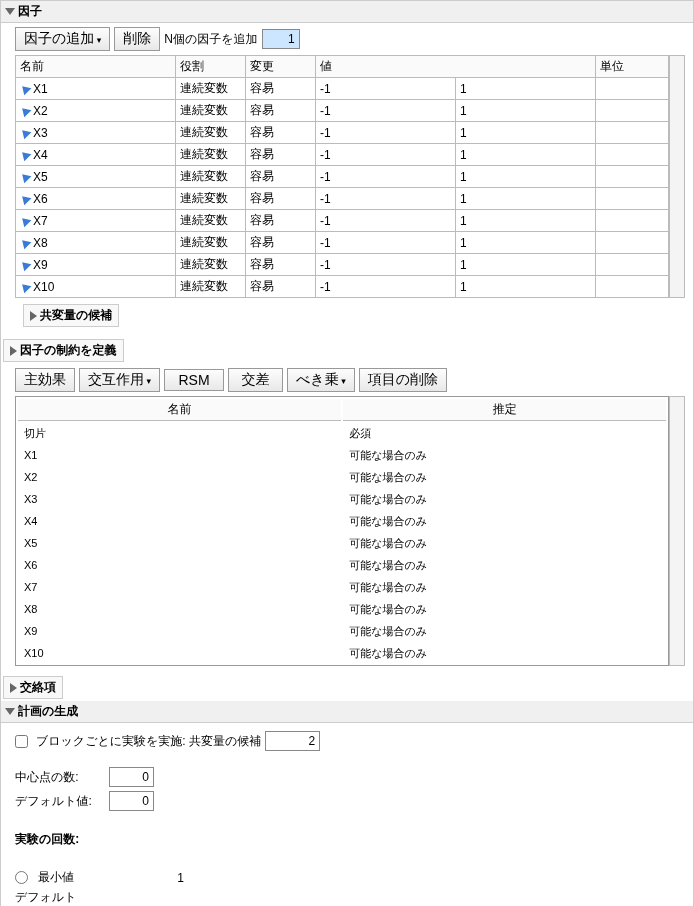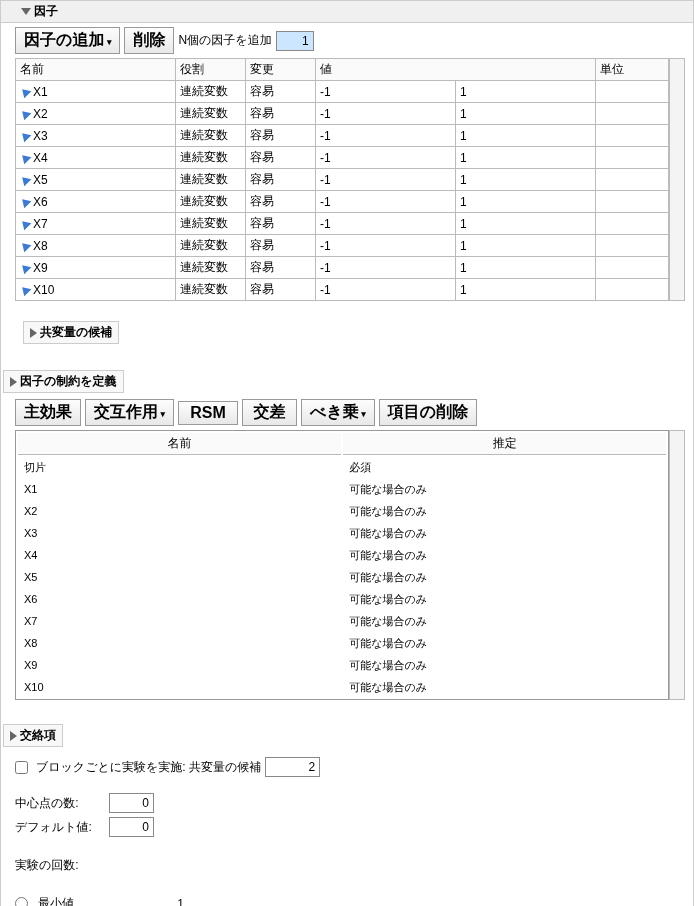--- a/index.html
+++ b/index.html
@@ -11,29 +11,29 @@
   background: #fff;
   width: 694px;
   color: #000;
 }
 .panel { border: 1px solid #ccc; }
 .section-header {
   display: flex;
   align-items: center;
   background: #f0f0f0;
   border-bottom: 1px solid #ccc;
-  padding: 2px 20px;
+  padding: 2px 4px;
   font-weight: bold;
   cursor: pointer;
 }
 .section-header.sub {
   background: #f8f8f8;
   border: 1px solid #ccc;
   display: inline-flex;
-  margin: 16px 0 2px 8px;
+  margin: 2px 0 2px 8px;
   padding: 2px 6px;
   text-align: center;
 }
 .disclosure {
   width: 0;
   height: 0;
   display: inline-block;
   margin-right: 3px;
 }
 .disclosure.open {
@@ -45,24 +45,23 @@
   border-top: 5px solid transparent;
   border-bottom: 5px solid transparent;
   border-left: 7px solid #666;
 }
 .section-body { padding: 4px 8px 8px 14px; }
 .toolbar { display: flex; align-items: center; gap: 4px; margin-bottom: 4px; }
 .btn {
   background: linear-gradient(#fdfdfd, #e8e8e8);
   border: 1px solid #999;
   padding: 2px 8px;
-  font-size: 16px;
+  font-size: 14px;
   cursor: pointer;
   min-height: 20px;
-  font-weight: bold;
 }
 .btn.dd::after { content: " ▾"; font-size: 9px; }
 .num-input {
   border: 1px solid #888;
   padding: 2px 4px;
   width: 38px;
   height: 20px;
   text-align: right;
   font-size: 12px;
 }
@@ -334,37 +333,41 @@
     </div>
   </div>
 
   <div>
     <div class="section-header sub" style="margin-left:2px">
       <span class="disclosure closed"></span>
       <span>交絡項</span>
     </div>
   </div>
 
+  <div class="section-header">
+    <span class="disclosure open"></span>
+    <span>計画の生成</span>
+  </div>
   <div class="section-body">
     <div class="form-row">
       <input type="checkbox" style="">
       <span>ブロックごとに実験を実施: 共変量の候補</span>
       <input class="num-input" style="width: 55px;" value="2">
     </div>
     <div class="spacer"></div>
     <div class="form-row">
       <span style="width:90px">中心点の数:</span>
       <input class="num-input" style="width: 45px;" value="0">
     </div>
     <div class="form-row">
       <span style="width:90px">デフォルト値:</span>
       <input class="num-input" style="width: 45px;" value="0">
     </div>
     <div class="spacer"></div>
-    <div style="font-weight:normal; margin:8px 0 21px 0">実験の回数:</div>
+    <div style="font-weight:bold; margin:8px 0 21px 0">実験の回数:</div>
 
     <div class="radio-row">
       <input type="radio" name="runs" style="">
       <span style="width:70px">最小値</span>
       <span class="val">1</span>
     </div>
     <div class="radio-row">
 
       <span style="width:70px">デフォルト値</span>
 

